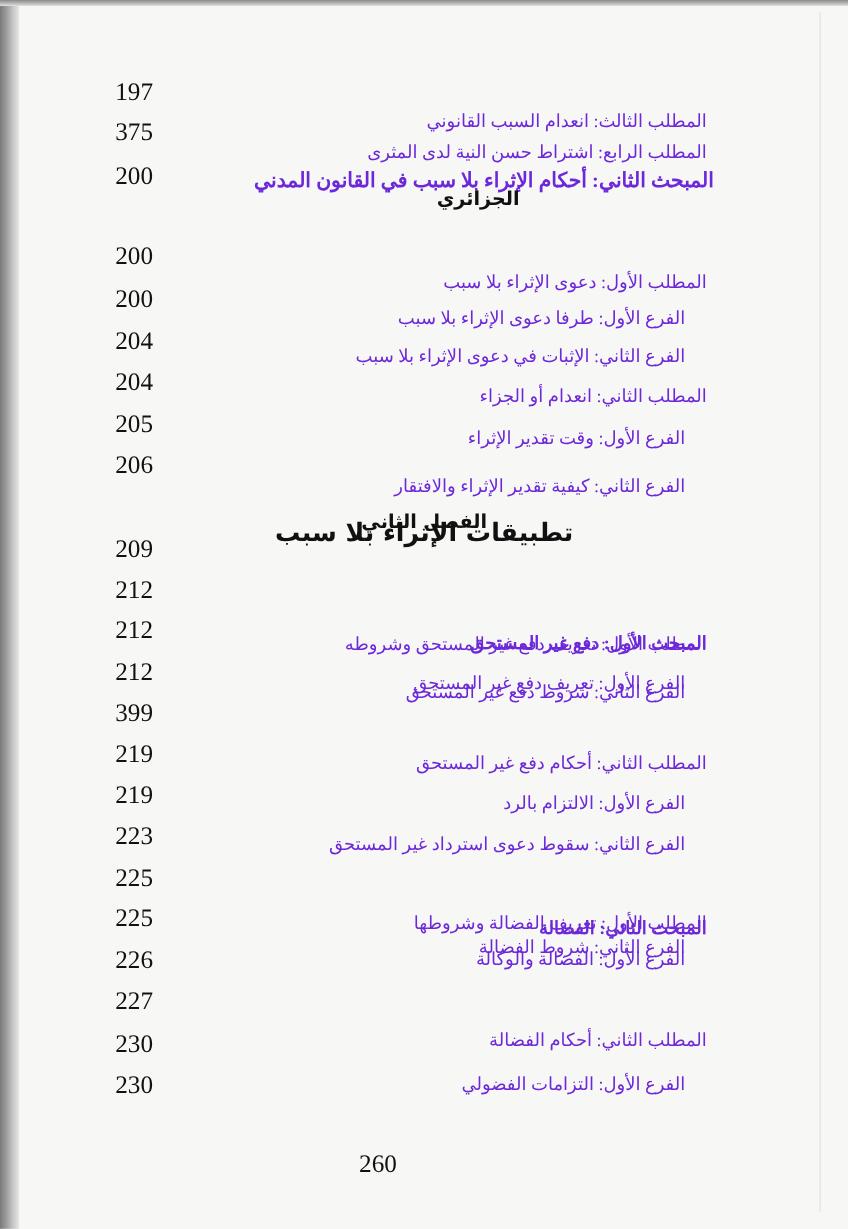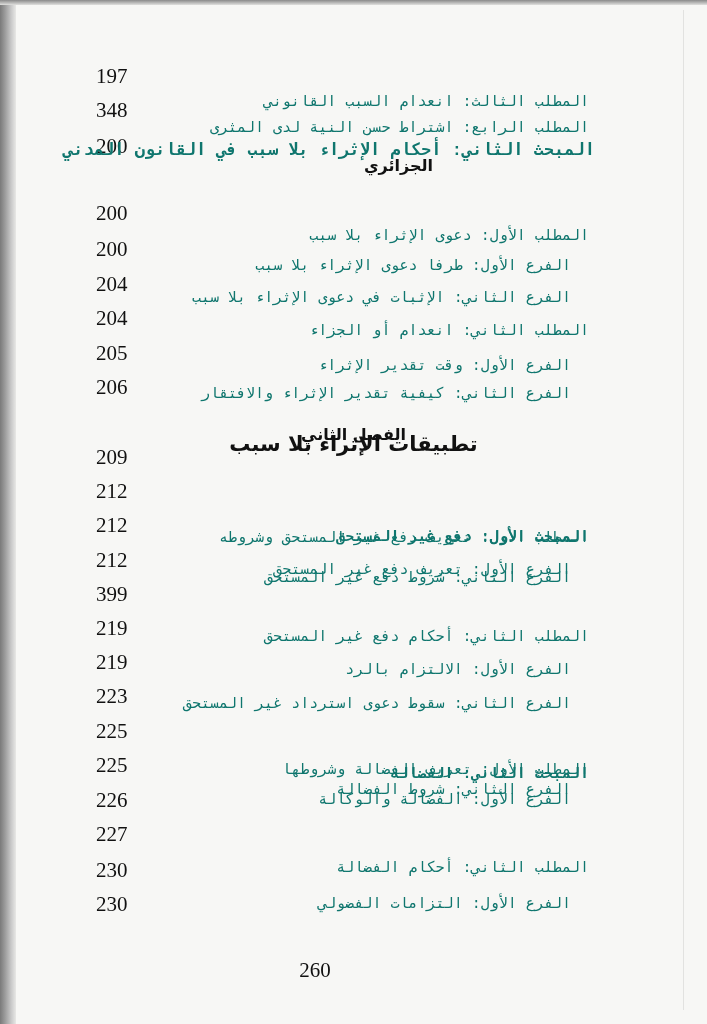--- a/index.html
+++ b/index.html
@@ -21,21 +21,21 @@
       position: absolute; left: 683px; top: 10px; width: 1px; height: 1000px;
       background: #e2e2e0;
     }
     .num {
       position: absolute; left: 96px;
       font-family: "Liberation Serif", serif; font-size: 21px; color: #111;
       line-height: 1;
     }
     .entry {
       position: absolute; right: 118px; direction: rtl; white-space: nowrap;
-      font-family: Liberation Mono, monospace; font-size: 15px; color: #0f766e; line-height: 1;
+      font-family: Liberation Serif, serif; font-size: 15px; color: #6d28d9; line-height: 1;
     }
     .entry.indent { right: 136px; }
     .entry.bold { font-weight: bold; font-size: 17px; }
     .entry.section { font-weight: bold; font-size: 15px; margin-top: 36px; }
     .center {
       position: absolute; left: 0; width: 707px; text-align: center; direction: rtl;
       font-weight: bold; font-size: 16px; color: #111; line-height: 1; white-space: nowrap;
     }
     .center.l2 { padding-left: 90px; box-sizing: border-box; }
     .footer-num {
@@ -44,21 +44,21 @@
     }
   </style>
 </head>
 <body>
 
 <div class="spine"></div>
 <div class="top-edge"></div>
 <div class="right-margin-line"></div>
 
 <div class="num" style="top:66px">197</div>
-<div class="num" style="top:100px">348</div>
+<div class="num" style="top:100px">375</div>
 <div class="num" style="top:136px">200</div>
 <div class="num" style="top:203px">200</div>
 <div class="num" style="top:239px">200</div>
 <div class="num" style="top:274px">204</div>
 <div class="num" style="top:308px">204</div>
 <div class="num" style="top:343px">205</div>
 <div class="num" style="top:377px">206</div>
 <div class="num" style="top:447px">209</div>
 <div class="num" style="top:481px">212</div>
 <div class="num" style="top:515px">212</div>
@@ -76,21 +76,21 @@
 
 <div class="entry" style="top:95px">المطلب الثالث: انعدام السبب القانوني</div>
 <div class="entry" style="top:121px">المطلب الرابع: اشتراط حسن النية لدى المثرى</div>
 <div class="entry bold" style="top:142px; right:112px">المبحث الثاني: أحكام الإثراء بلا سبب في القانون المدني</div>
 <div class="center l2" style="top:158px">الجزائري</div>
 <div class="entry" style="top:229px">المطلب الأول: دعوى الإثراء بلا سبب</div>
 <div class="entry indent" style="top:259px">الفرع الأول: طرفا دعوى الإثراء بلا سبب</div>
 <div class="entry indent" style="top:291px">الفرع الثاني: الإثبات في دعوى الإثراء بلا سبب</div>
 <div class="entry" style="top:324px">المطلب الثاني: انعدام أو الجزاء</div>
 <div class="entry indent" style="top:359px">الفرع الأول: وقت تقدير الإثراء</div>
-<div class="entry indent" style="top:387px">الفرع الثاني: كيفية تقدير الإثراء والافتقار</div>
+<div class="entry indent" style="top:399px">الفرع الثاني: كيفية تقدير الإثراء والافتقار</div>
 <div class="center" style="top:427px">الفصل الثاني</div>
 <div class="center" style="top:434px; font-size:21px">تطبيقات الإثراء بلا سبب</div>
 <div class="entry section" style="top:494px">المبحث الأول: دفع غير المستحق</div>
 <div class="entry" style="top:531px">المطلب الأول: تعريف دفع غير المستحق وشروطه</div>
 <div class="entry indent" style="top:563px">الفرع الأول: تعريف دفع غير المستحق</div>
 <div class="entry indent" style="top:571px">الفرع الثاني: شروط دفع غير المستحق</div>
 <div class="entry" style="top:630px">المطلب الثاني: أحكام دفع غير المستحق</div>
 <div class="entry indent" style="top:663px">الفرع الأول: الالتزام بالرد</div>
 <div class="entry indent" style="top:697px">الفرع الثاني: سقوط دعوى استرداد غير المستحق</div>
 <div class="entry section" style="top:731px">المبحث الثاني: الفضالة</div>

